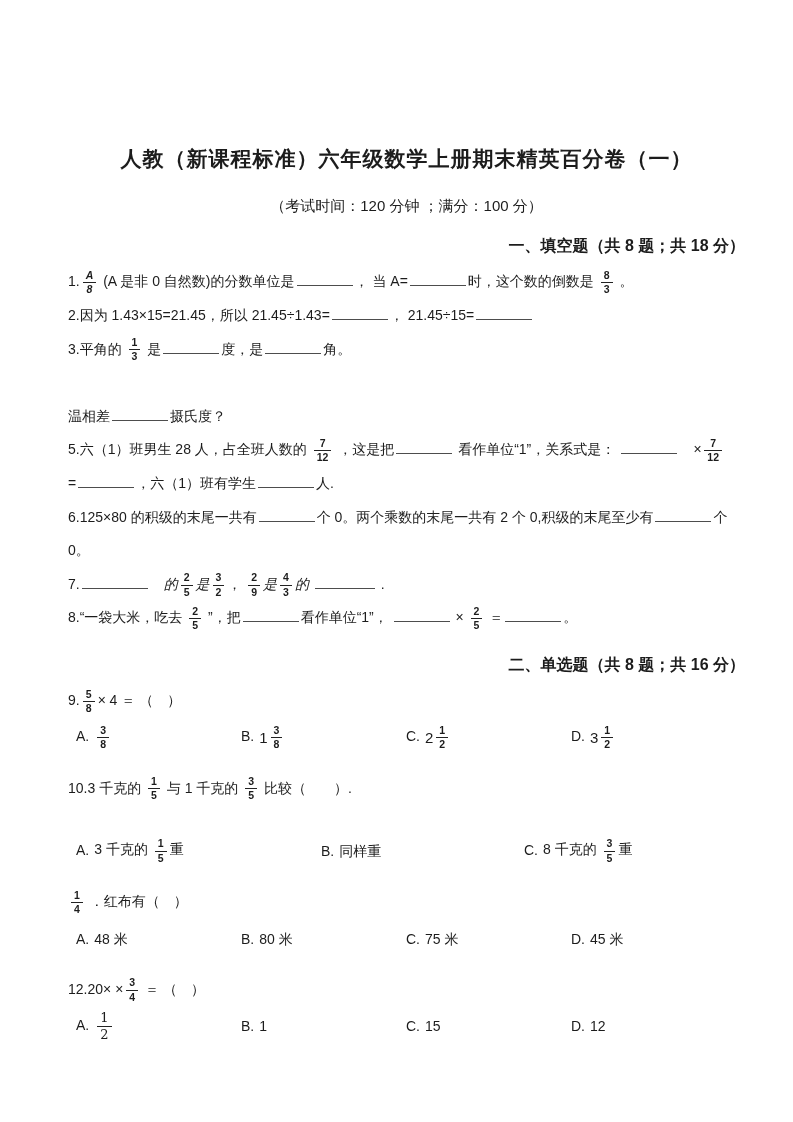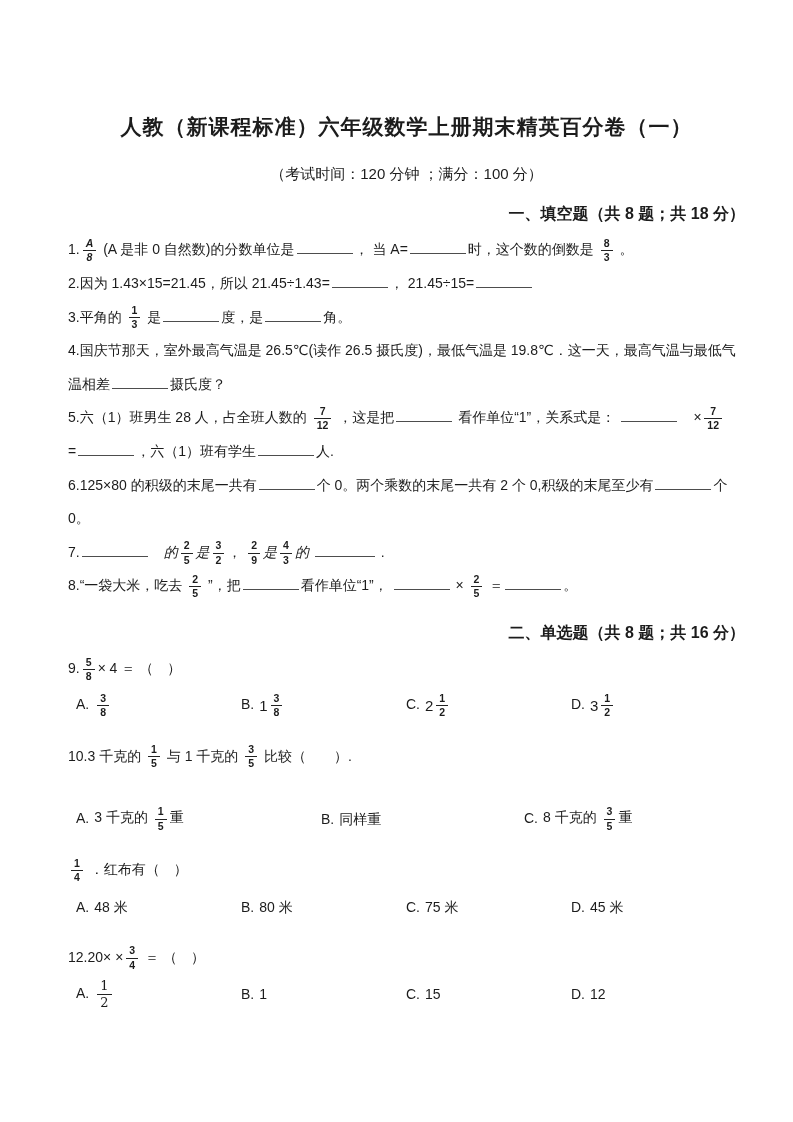--- a/index.html
+++ b/index.html
@@ -2,21 +2,21 @@
 <html><head>
 <meta charset="utf-8">
 <style>
   * { margin:0; padding:0; box-sizing:border-box; }
   html,body { background:#e8e8e8; }
   .page {
     width:793px; height:1122px; margin:0 auto; background:#ffffff;
     font-family:"Liberation Sans","DejaVu Sans",sans-serif; color:#1c1c1c;
     padding:112px 48px 0 68px; overflow:hidden; position:relative;
   }
-  .title { text-align:center; font-weight:bold; font-size:21px; line-height:1.4; letter-spacing:1px; }
+  .title { text-align:center; font-weight:bold; font-size:21px; line-height:1.4; letter-spacing:1px;margin-top:32px; }
   .subtitle { text-align:center; font-weight:normal; font-size:15px; margin-top:24px; }
   .section-heading { font-weight:bold; font-size:16px; margin-top:20px; margin-bottom:8px;text-align:right; }
   .question { font-size:14px; line-height:2.4; }
   .blank {
     display:inline-block; width:56px; height:1.05em;
     border-bottom:1.5px solid #4d4d4d; margin:0 2px; vertical-align:baseline;
   }
   .italic { font-style:italic; }
   .frac {
     display:inline-block; text-align:center; vertical-align:middle;
@@ -39,21 +39,21 @@
 <body>
 
 <div class="page">
   <div class="title">人教（新课程标准）六年级数学上册期末精英百分卷（一）</div>
   <div class="subtitle">（考试时间：120 分钟 ；满分：100 分）</div>
   <div id="sections">
       <div class="section-heading">一、填空题（共 8 题；共 18 分）</div>
       <div class="question"><span>1.</span><span class="frac italic"><span class="num">A</span><span class="den">8</span></span><span> (A 是非 0 自然数)的分数单位是</span><span class="blank"></span><span>， 当 A=</span><span class="blank"></span><span>时，这个数的倒数是 </span><span class="frac"><span class="num">8</span><span class="den">3</span></span><span> 。</span></div>
       <div class="question"><span>2.因为 1.43×15=21.45，所以 21.45÷1.43=</span><span class="blank"></span><span>， 21.45÷15=</span><span class="blank"></span></div>
       <div class="question"><span>3.平角的 </span><span class="frac"><span class="num">1</span><span class="den">3</span></span><span> 是</span><span class="blank"></span><span>度，是</span><span class="blank"></span><span>角。</span></div>
-      <div class="question"><span>4.国庆节那天，室外最高气温是 26.5℃(读作 26.5 摄氏度)，最低气温是 19.8℃．这一天，最高气温与最低气</span><br><span>温相差</span><span class="blank"></span><span>摄氏度？</span></div>
+      <div class="question"><br><span>温相差</span><span class="blank"></span><span>摄氏度？</span></div>
       <div class="question"><span>5.六（1）班男生 28 人，占全班人数的 </span><span class="frac"><span class="num">7</span><span class="den">12</span></span><span> ，这是把</span><span class="blank"></span><span> 看作单位“1”，关系式是： </span><span class="blank"></span><span>　</span><span class="italic">×</span><span class="frac"><span class="num">7</span><span class="den">12</span></span><br><span>=</span><span class="blank"></span><span>，六（1）班有学生</span><span class="blank"></span><span>人.</span></div>
       <div class="question"><span>6.125×80 的积级的末尾一共有</span><span class="blank"></span><span>个 0。两个乘数的末尾一共有 2 个 0,积级的末尾至少有</span><span class="blank"></span><span>个 0。</span></div>
       <div class="question"><span>7.</span><span class="blank" style="width: 66px;"></span><span>　</span><span class="italic">的</span><span class="frac"><span class="num">2</span><span class="den">5</span></span><span class="italic">是</span><span class="frac"><span class="num">3</span><span class="den">2</span></span><span>， </span><span class="frac"><span class="num">2</span><span class="den">9</span></span><span class="italic">是</span><span class="frac"><span class="num">4</span><span class="den">3</span></span><span class="italic">的</span><span> </span><span class="blank" style="width: 60px;"></span><span> .</span></div>
       <div class="question"><span>8.“一袋大米，吃去 </span><span class="frac"><span class="num">2</span><span class="den">5</span></span><span> ”，把</span><span class="blank"></span><span>看作单位“1”， </span><span class="blank"></span><span> × </span><span class="frac"><span class="num">2</span><span class="den">5</span></span><span> ＝</span><span class="blank"></span><span>。</span></div>
       <div class="section-heading">二、单选题（共 8 题；共 16 分）</div>
       <div class="question"><span>9.</span><span class="frac"><span class="num">5</span><span class="den">8</span></span><span class="italic">×</span><span> 4 ＝ （　）</span></div>
       <div class="options cols-4">
         <span class="opt"><span class="opt-label">A.</span><span class="frac"><span class="num">3</span><span class="den">8</span></span></span>
         <span class="opt"><span class="opt-label">B.</span><span class="mixed"><span class="whole">1</span><span class="frac"><span class="num">3</span><span class="den">8</span></span></span></span>
         <span class="opt"><span class="opt-label">C.</span><span class="mixed"><span class="whole">2</span><span class="frac"><span class="num">1</span><span class="den">2</span></span></span></span>

